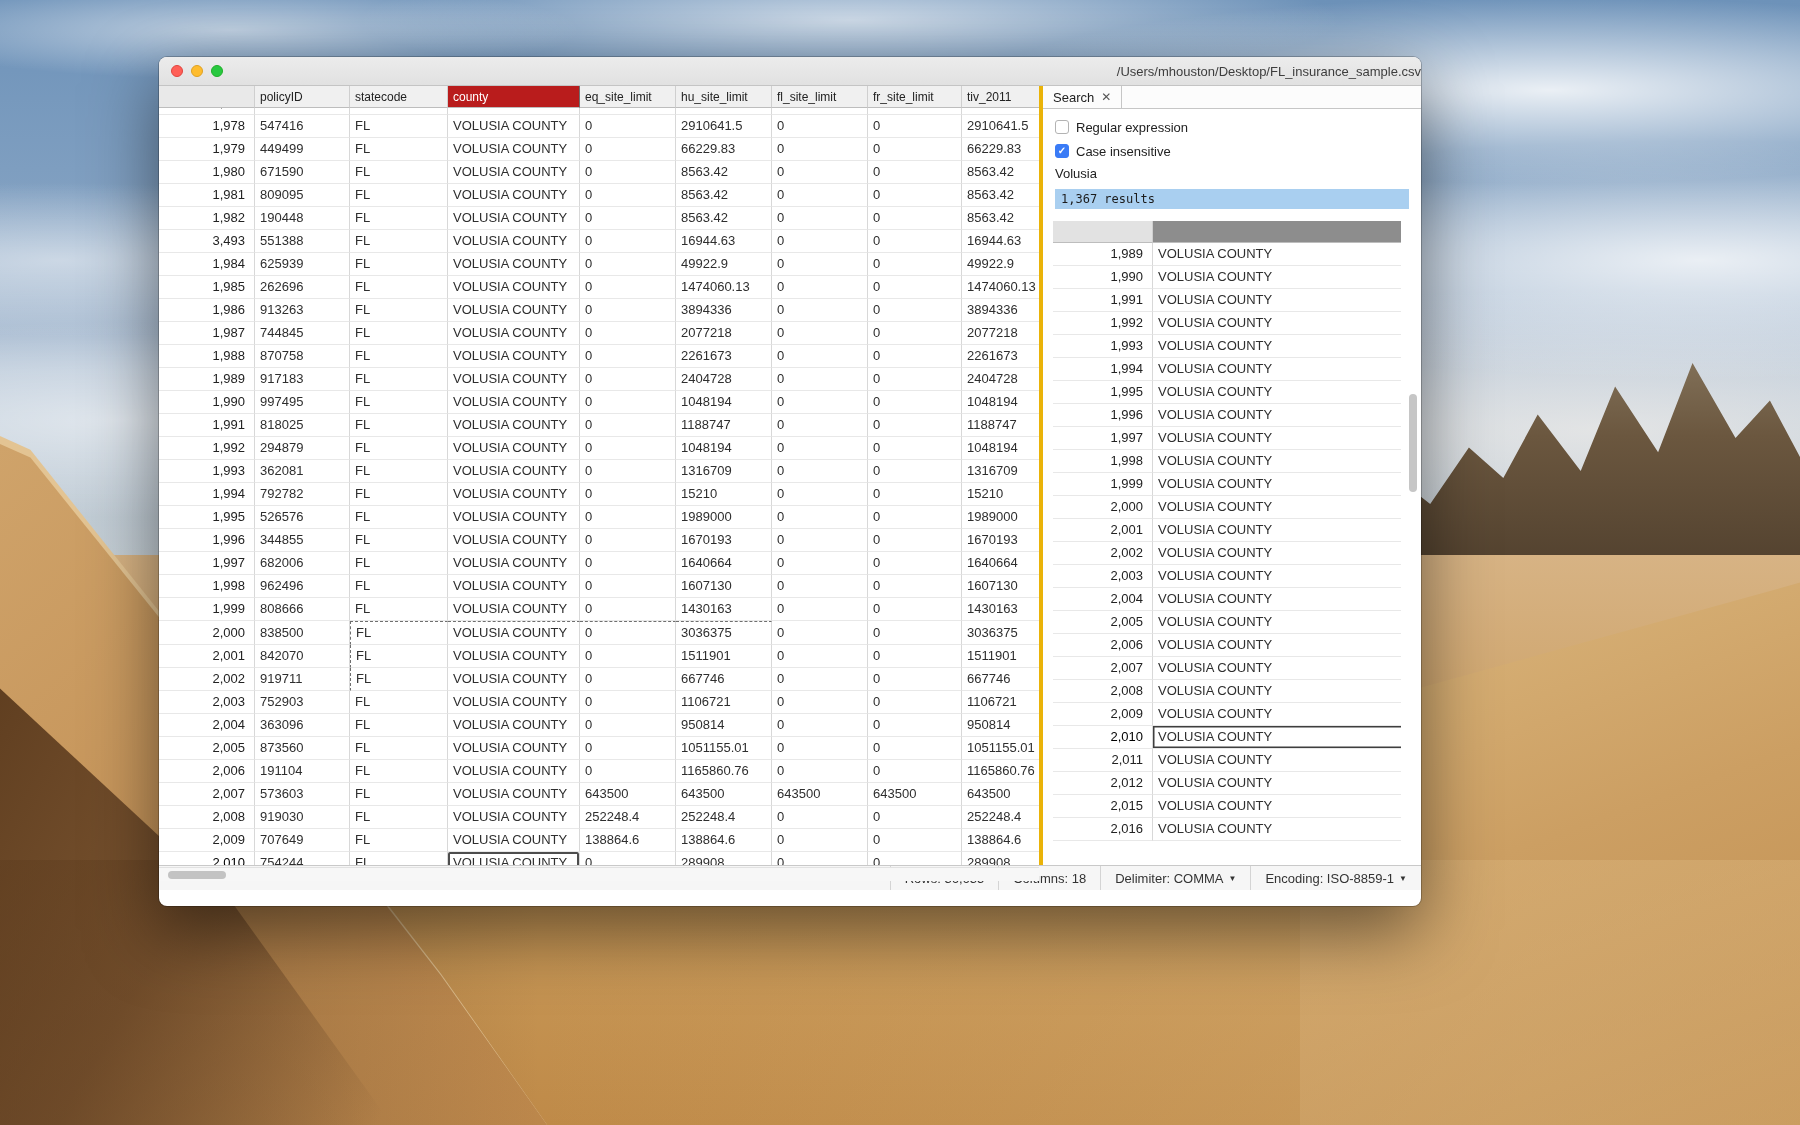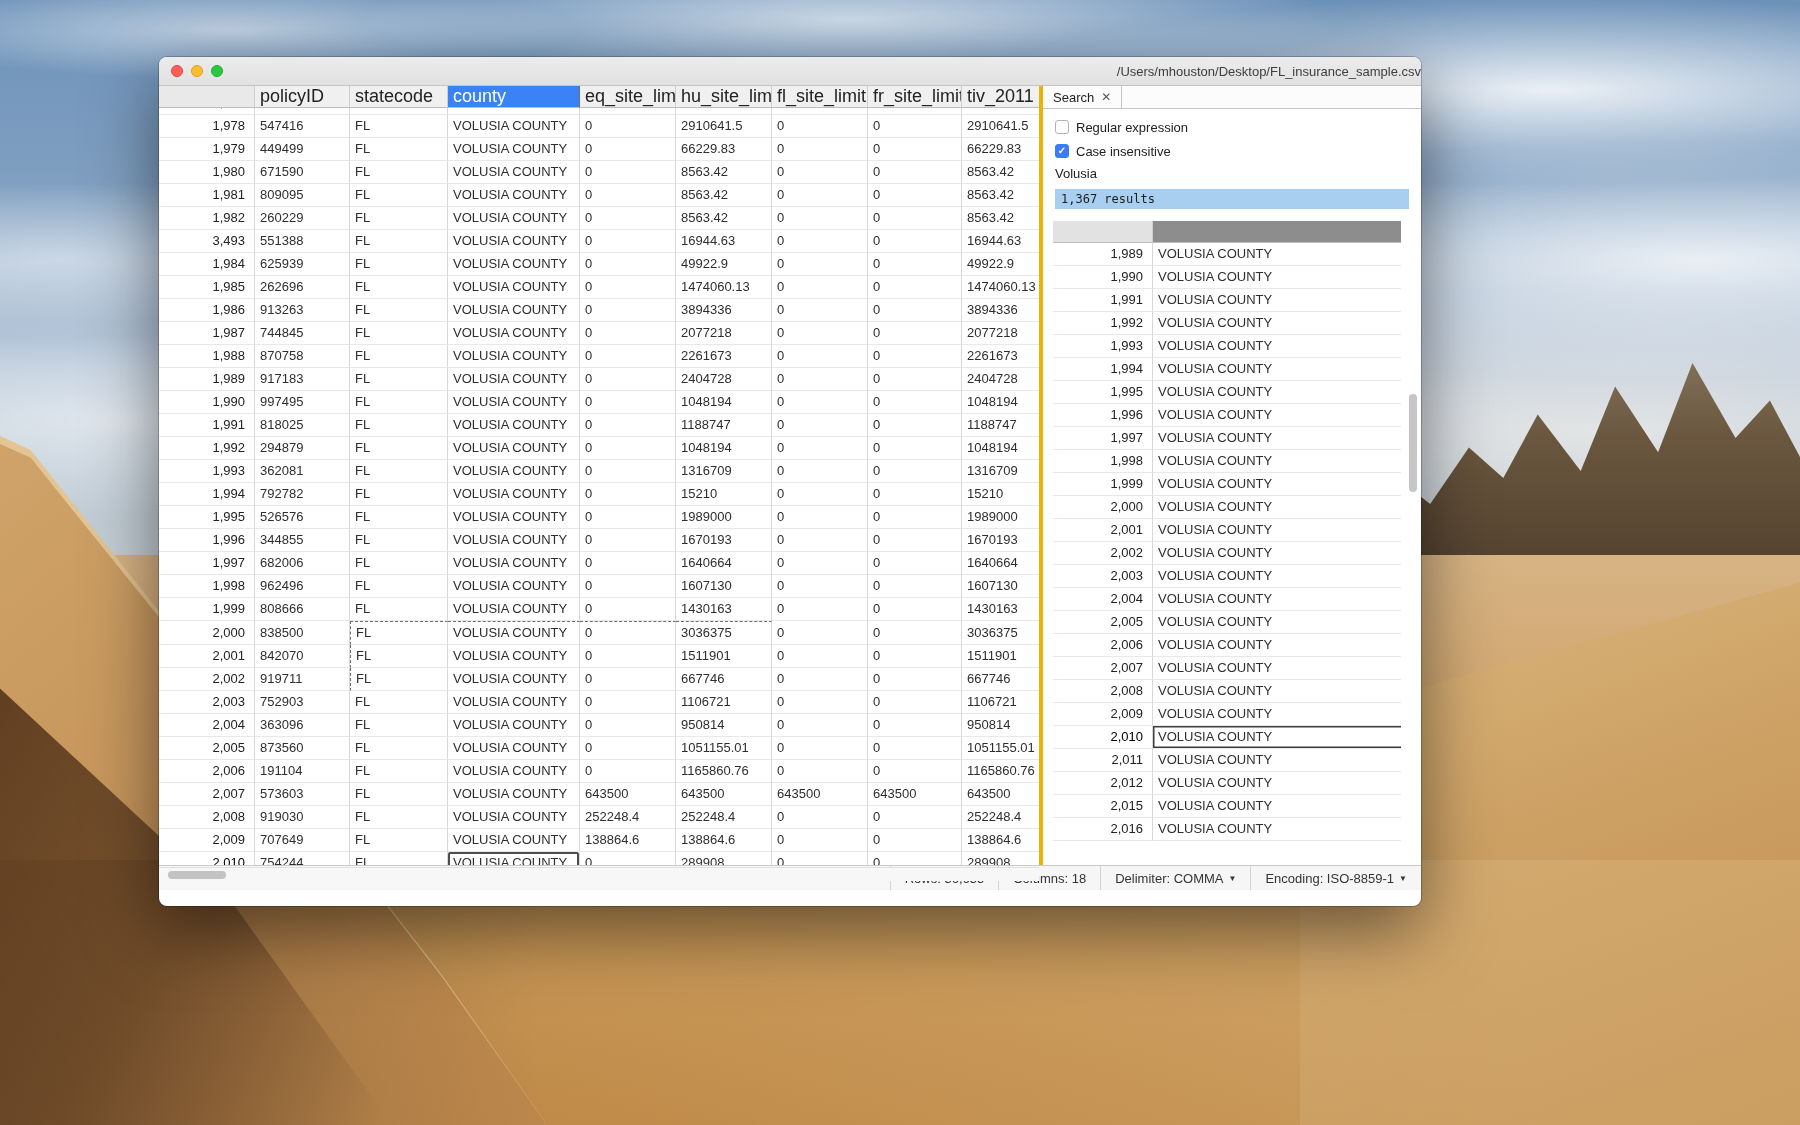--- a/index.html
+++ b/index.html
@@ -50,23 +50,23 @@
   .tl.yellow{ background:#febc2e; border:1px solid #dea123; }
   .tl.green { background:#28c840; border:1px solid #1faf29; }
   .wtitle { font-size:13px; color:#3d3d3d; }
 
   .win-body { position:absolute; top:29px; left:0; right:0; bottom:25px; display:flex; background:#fff; }
 
   
   .grid-area { width:880px; flex:none; position:relative; overflow:hidden; }
   table.grid { border-collapse:separate; border-spacing:0; table-layout:fixed; width:899px; }
   table.grid th { height:22px; background:#f0f0f0; border-right:1px solid #cfcfcf; border-bottom:1px solid #bdbdbd;
-    font-weight:400; font-size:18px; color:#222; text-align:left; padding:0 5px; overflow:hidden; white-space:nowrap; }
+    font-weight:400; font-size:12px; color:#222; text-align:left; padding:0 5px; overflow:hidden; white-space:nowrap; }
   table.grid th.corner { background:#e9e9e9; }
-  table.grid th.selcol { background:#3b82f6; color:#fff; border-right-color:#6f6f6f; }
+  table.grid th.selcol { background:#b91c1c; color:#fff; border-right-color:#6f6f6f; }
   table.grid td { height:22px; padding:0; border-right:1px solid #d8d8d8; border-bottom:1px solid #e8e8e8;
     background:#fff; overflow:hidden; }
   .cc { height:22px; line-height:21px; font-size:13px; color:#2e2e2e; padding:0 5px; overflow:hidden; white-space:nowrap; }
   td.rnum { background:#ececec; border-right:1px solid #c2c2c2; border-bottom:1px solid #d6d6d6; }
   td.rnum .cc { text-align:right; padding-right:9px; color:#222; }
   tr.partial-top td { height:6px; }
   tr.partial-top .cc { margin-top:-16px; }
   td.sel { background:#b4d3f0; }
   td.sel-t { border-top:1px dashed #6f6f6f; }
   td.sel-b { border-bottom:1px dashed #6f6f6f; }
@@ -307,21 +307,21 @@
               </td>
               <td>
                 <div class="cc">8563.42</div>
               </td>
             </tr>
             <tr>
               <td class="rnum">
                 <div class="cc">1,982</div>
               </td>
               <td>
-                <div class="cc">260229</div>
+                <div class="cc">190448</div>
               </td>
               <td>
                 <div class="cc">FL</div>
               </td>
               <td>
                 <div class="cc">VOLUSIA COUNTY</div>
               </td>
               <td>
                 <div class="cc">0</div>
               </td>

